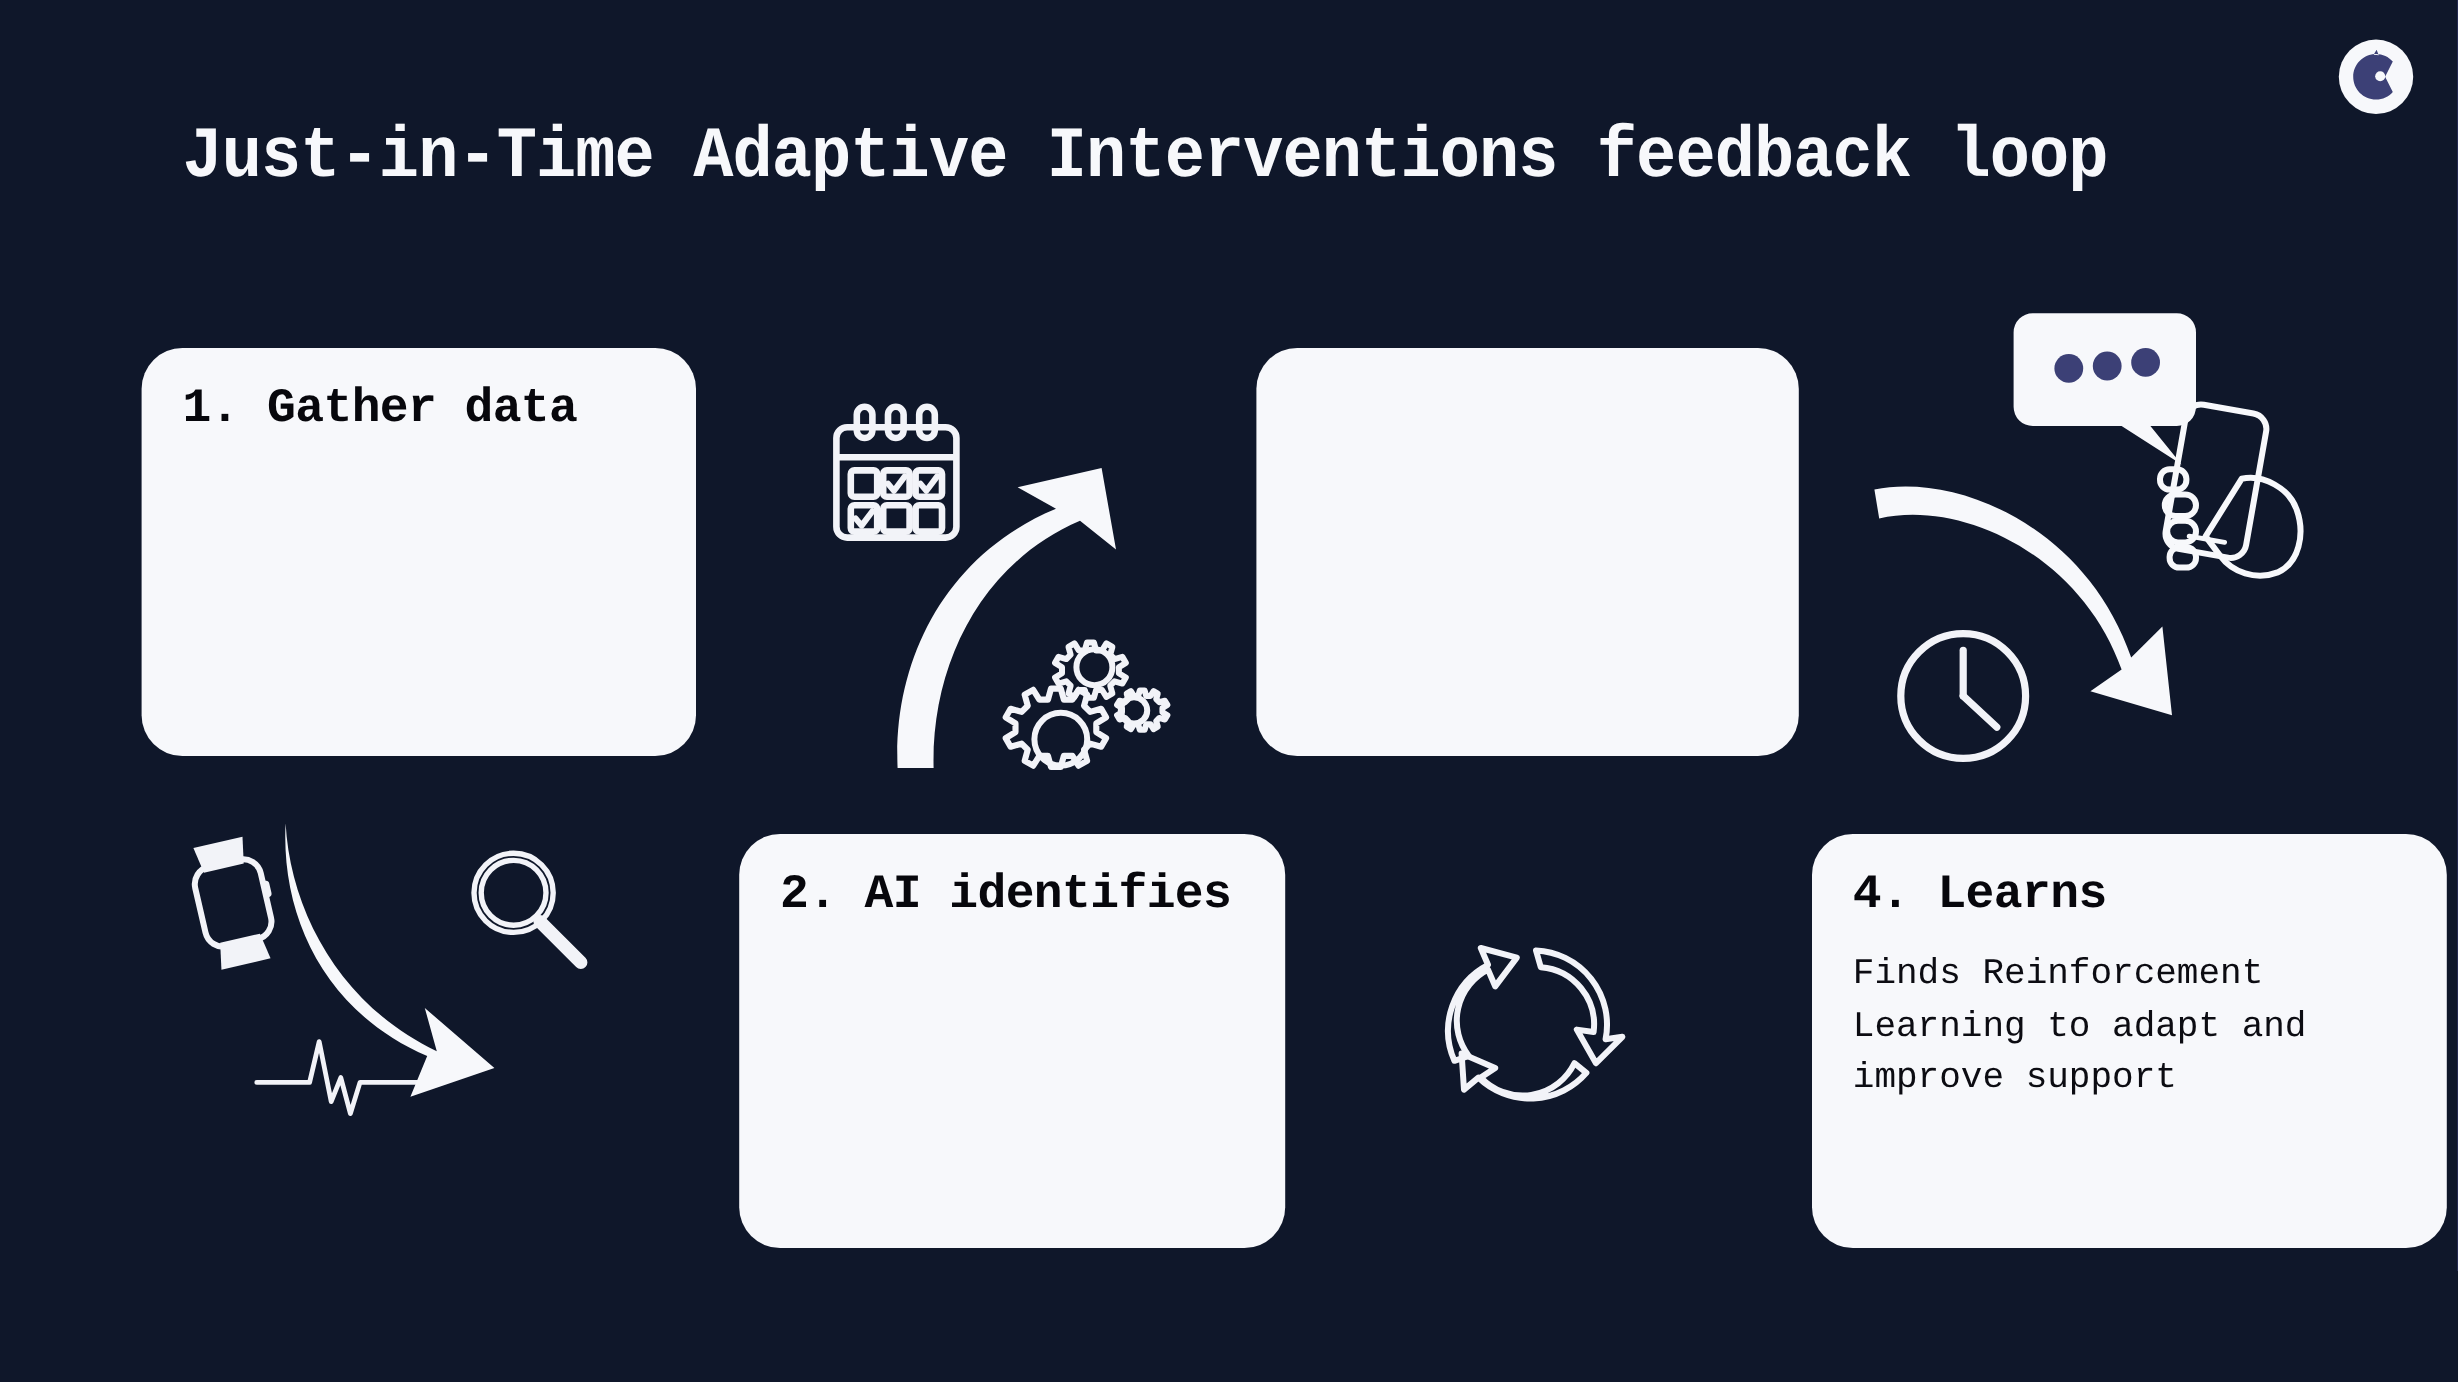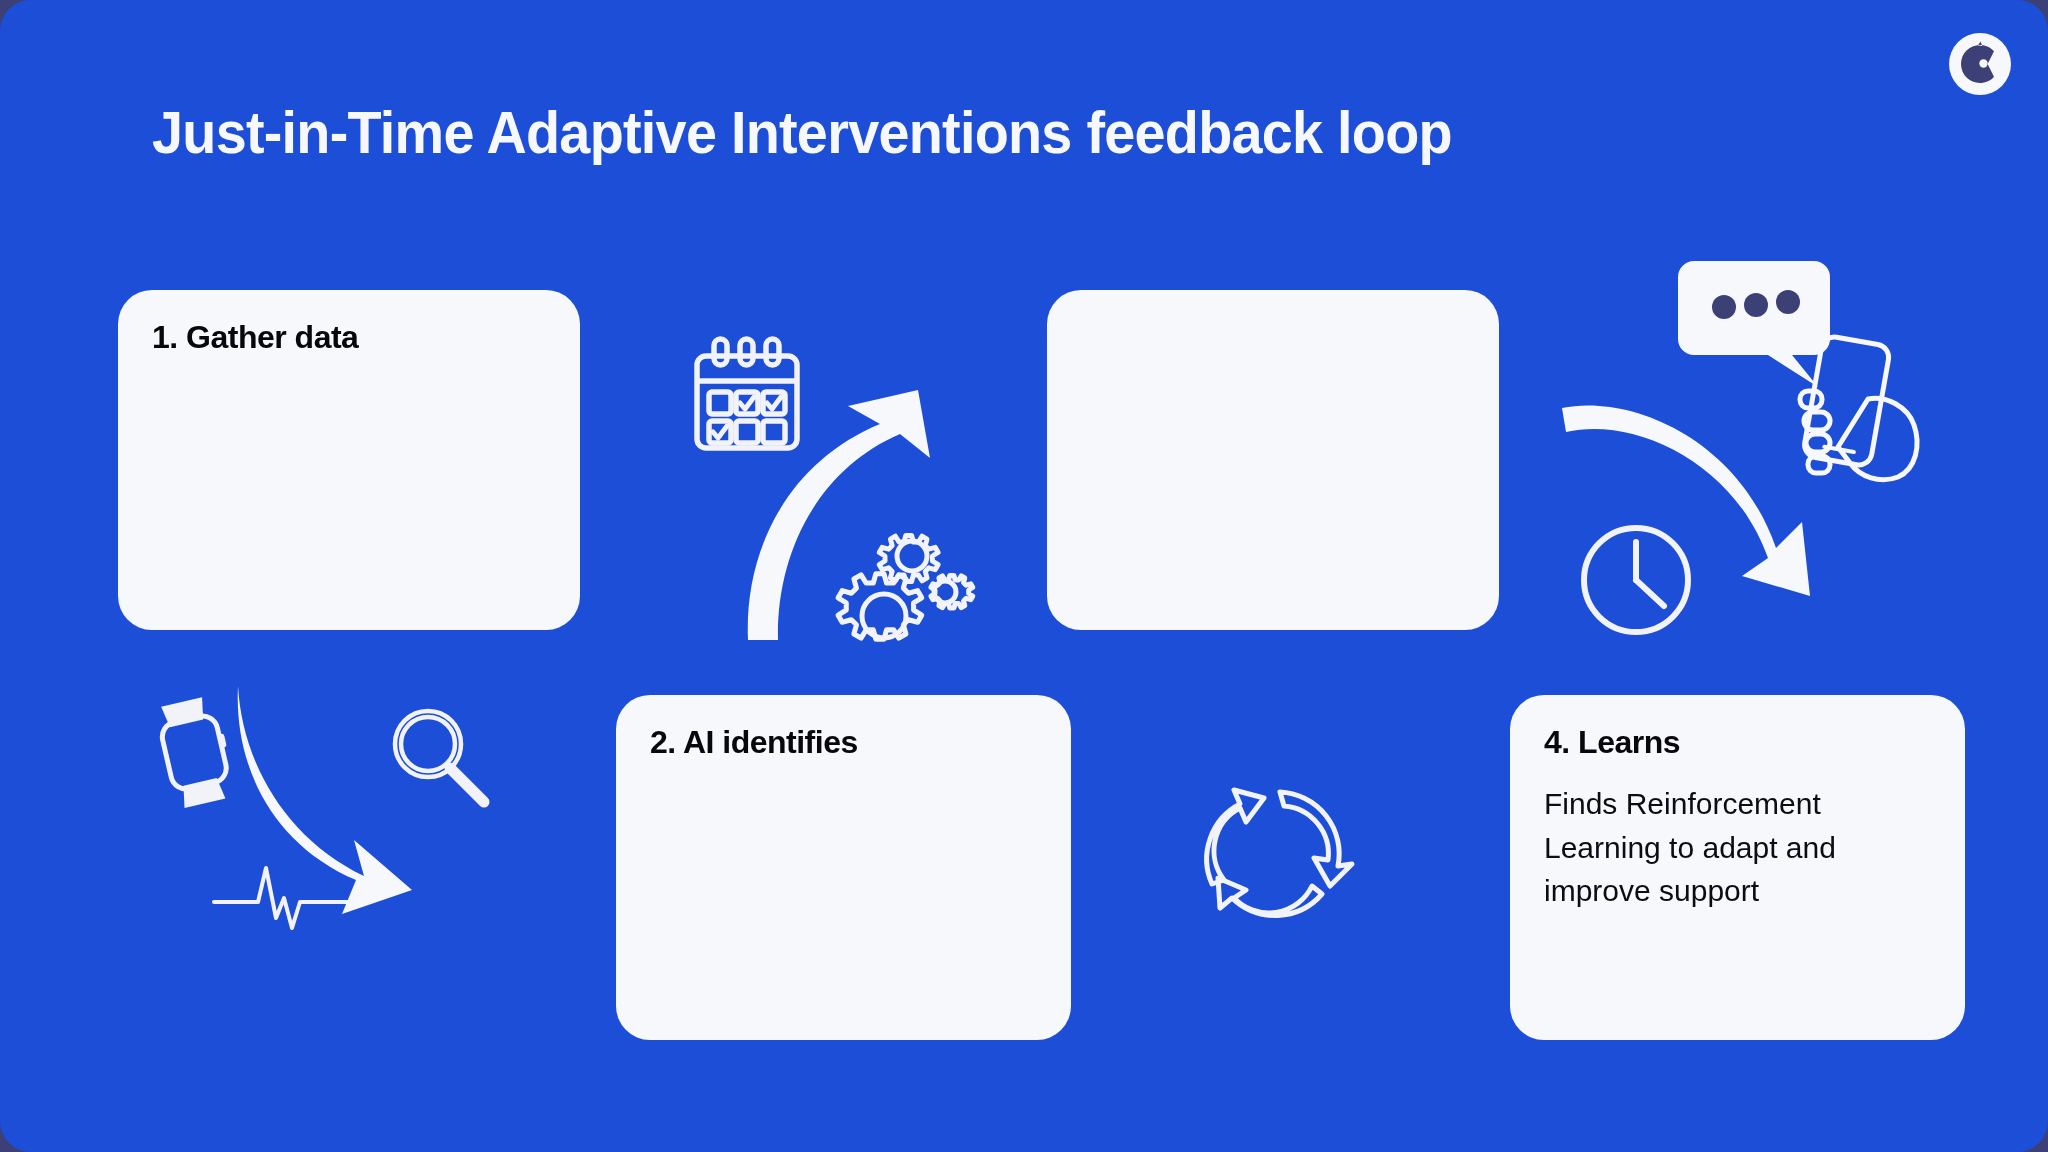--- a/index.html
+++ b/index.html
@@ -4,24 +4,23 @@
 <style>
   html, body {
     margin: 0;
     padding: 0;
     background: #3c4076;
   }
   #canvas {
     position: relative;
     width: 2048px;
     height: 1152px;
-    background: #1d4ed8;
+    background: #0f172a;
     overflow: hidden;
-    font-family: Liberation Sans, sans-serif;
-    border-radius: 31px;
+    font-family: Liberation Mono, monospace;
   }
 
   
   #page-title {
     position: absolute;
     left: 152px;
     top: 98px;
     font-size: 60px;
     font-weight: bold;
     color: #f7f8fb;
@@ -42,39 +41,39 @@
 
   
   .card {
     position: absolute;
     background: #f7f8fb;
     border-radius: 34px;
     box-sizing: border-box;
     padding: 30px 34px 28px 34px;
   }
   .card-title {
-    font-size: 32px;
+    font-size: 40px;
     font-weight: bold;
     color: #07070c;
     letter-spacing: -0.5px;
     line-height: 1.1;
     margin: 0 0 22px 0;
     white-space: nowrap;
   }
   .card-body {
     font-size: 30px;
     color: #0c0c12;
     line-height: 1.45;
     margin: 0;
   }
 
   #card-1 { left: 118px;  top: 290px;  width: 462px; height: 340px; }
   #card-2 { left: 588px;  top: 695px;  width: 455px; height: 345px; margin-left: 28px; }
   #card-3 { left: 1047px; top: 290px;  width: 452px; height: 340px; }
-  #card-4 { left: 1510px; top: 695px;  width: 455px; height: 345px; }
+  #card-4 { left: 1510px; top: 695px;  width: 529px; height: 345px; }
 
   
   .deco {
     position: absolute;
     pointer-events: none;
   }
   .deco svg { display: block; overflow: visible; }
 
   #icon-calendar   { left: 688px;  top: 334px;  width: 118px; height: 118px; }
   #icon-gears      { left: 832px;  top: 524px;  width: 132px; height: 132px; }

